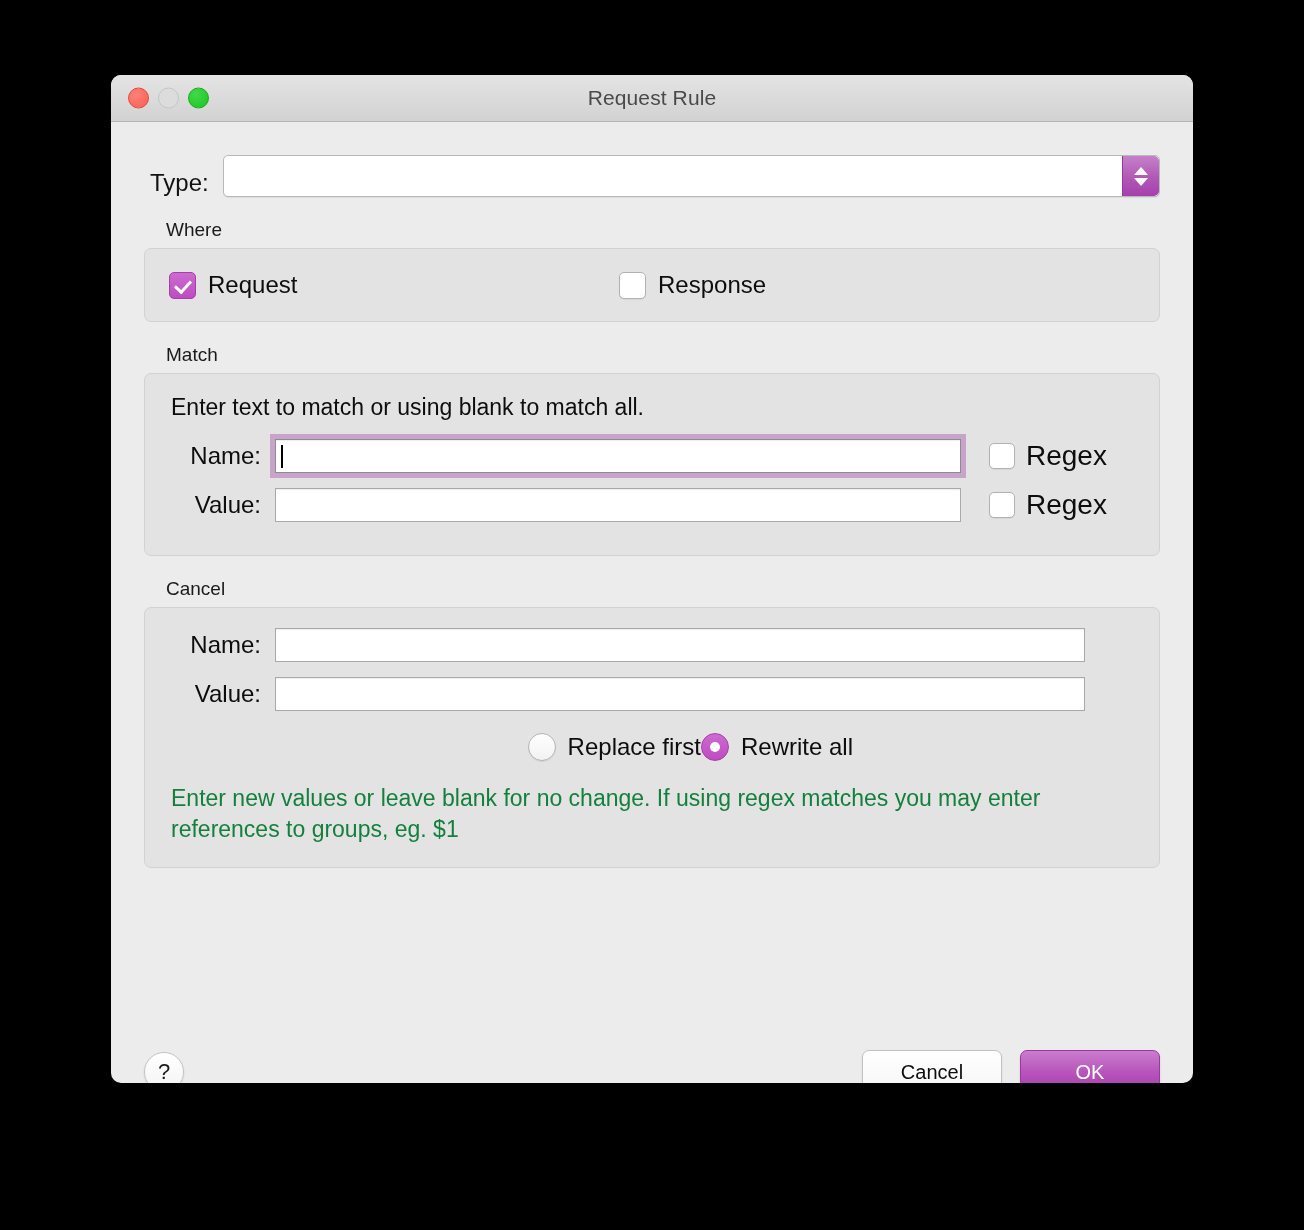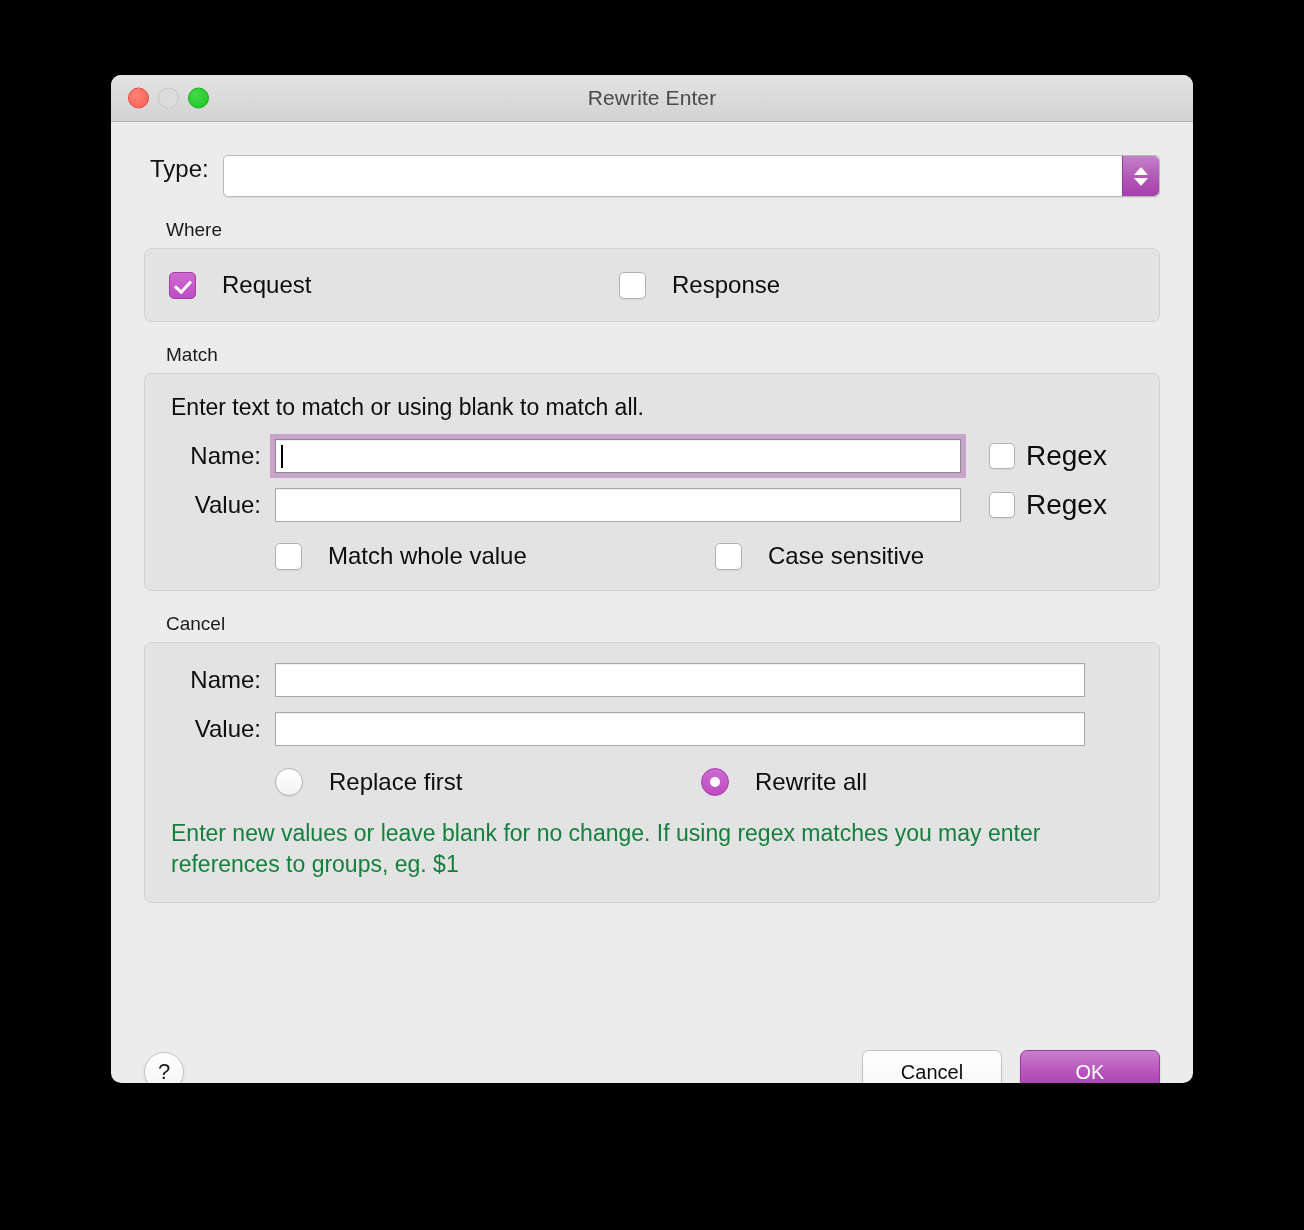--- a/index.html
+++ b/index.html
@@ -63,21 +63,21 @@
   
   .content {
     position: relative;
     padding: 0;
     height: calc(100% - 47px);
   }
 
   
   .type-row {
     display: flex;
-    align-items: flex-start;
+    align-items: flex-end;
     margin: 33px 0 16px 0;
     padding-left: 39px;
     padding-right: 33px;
   }
   .type-label {
     font-size: 24px;
     color: #121212;
     margin-right: 14px;
   }
   .combo {
@@ -125,21 +125,21 @@
     margin: 0 0 7px 22px;
   }
   .group-body {
     background: #e3e3e3;
     border: 1px solid #d2d2d2;
     border-radius: 7px;
     padding: 18px 24px;
   }
 
   
-  .cb-row { display: flex; align-items: center; gap: 14px; }
+  .cb-row { display: flex; align-items: center; }
   .checkbox {
     width: 27px; height: 27px;
     border-radius: 5px;
     box-sizing: border-box;
     flex: 0 0 auto;
     position: relative;
   }
   .checkbox.off {
     background: #ffffff;
     border: 1px solid #b2b2b2;
@@ -219,21 +219,21 @@
   .inline-opts .opt-1 { width: 440px; }
 
   
   .replace-body { padding: 20px 24px 22px 24px; }
   .textfield.replace { width: 810px; }
   .radio-row {
     display: flex;
     align-items: center;
     margin: 22px 0 0 106px;
   }
-  .radio-col-1 { width: 426px; }
+  .radio-col-1 { width: 426px; justify-content: flex-end; }
   .radio {
     width: 28px; height: 28px;
     border-radius: 50%;
     box-sizing: border-box;
     position: relative;
     flex: 0 0 auto;
   }
   .radio.off {
     background: linear-gradient(to bottom, #ffffff 0%, #f2f2f2 100%);
     border: 1px solid #b4b4b4;
@@ -312,21 +312,21 @@
 <body>
 
 <div class="window">
 
   <div class="titlebar">
     <div class="traffic">
       <span class="light close"></span>
       <span class="light min"></span>
       <span class="light zoom"></span>
     </div>
-    <div class="title-text">Rewrite Enter</div>
+    <div class="title-text">Request Rule</div>
   </div>
 
   <div class="content">
 
     <div class="type-row">
       <span class="type-label">Type:</span>
       <div class="combo">
         <span class="combo-value"></span>
         <span class="combo-stepper">
           <span class="chev up"></span>
@@ -367,30 +367,20 @@
 
         <div class="field-row">
           <span class="field-label">Value:</span>
           <div class="textfield match"></div>
           <div class="regex-box">
             <span class="checkbox off"></span>
             <span class="cb-label">Regex</span>
           </div>
         </div>
 
-        <div class="inline-opts">
-          <div class="cb-row opt-1">
-            <span class="checkbox off"></span>
-            <span class="cb-label">Match whole value</span>
-          </div>
-          <div class="cb-row">
-            <span class="checkbox off"></span>
-            <span class="cb-label">Case sensitive</span>
-          </div>
-        </div>
       </div>
     </div>
 
     <div class="group">
       <div class="group-title">Cancel</div>
       <div class="group-body replace-body">
 
         <div class="field-row">
           <span class="field-label">Name:</span>
           <div class="textfield replace"></div>

